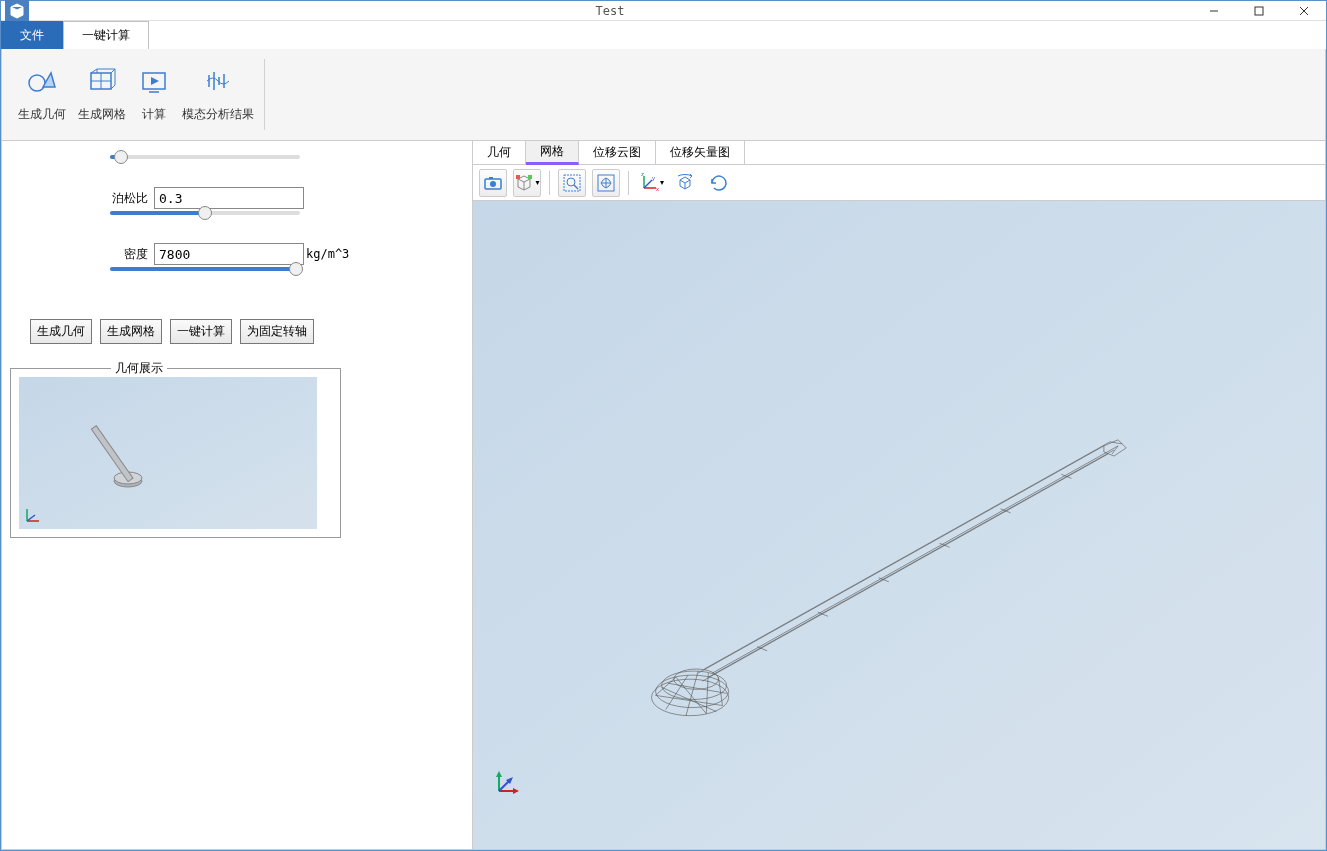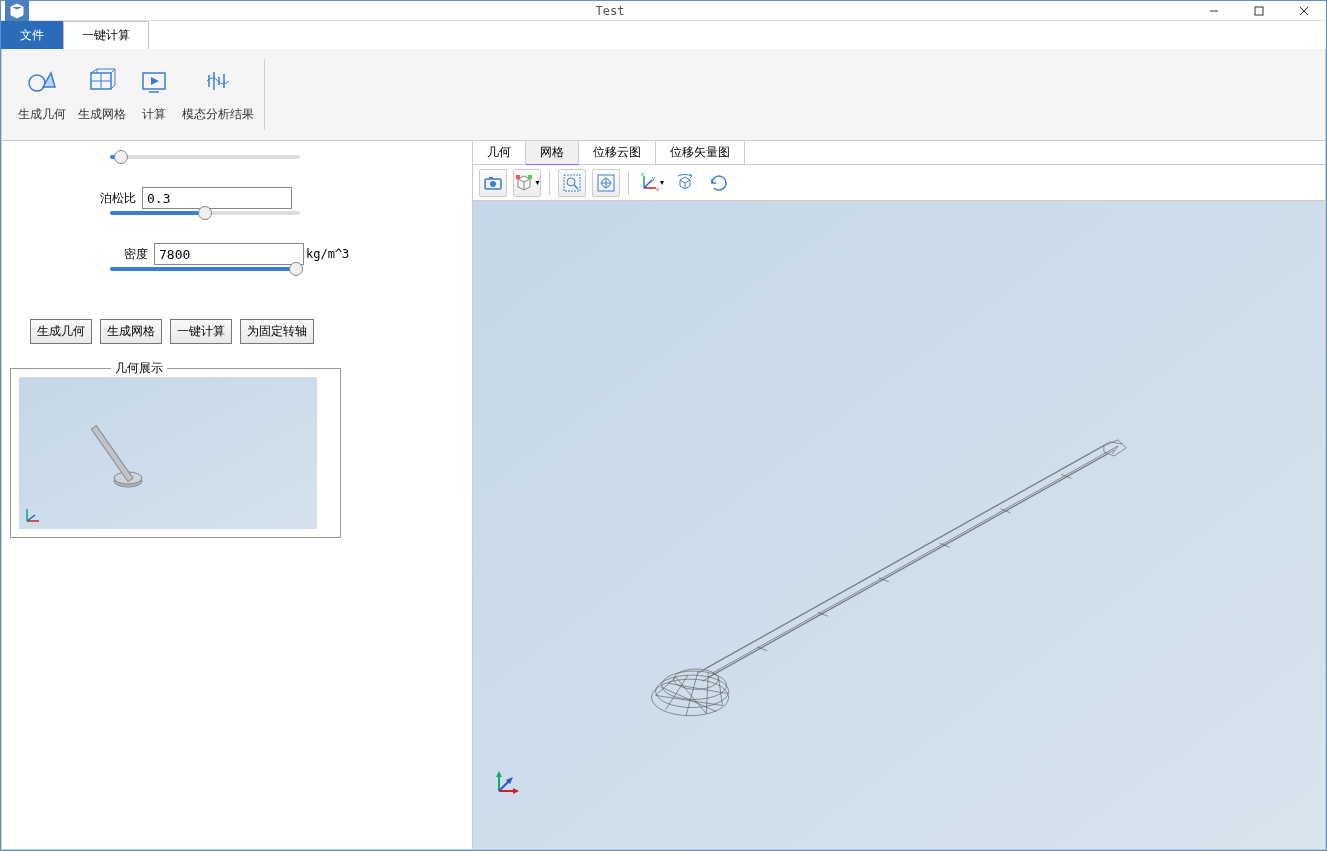--- a/index.html
+++ b/index.html
@@ -240,21 +240,21 @@
       padding: 3px 14px;
       border-right: 1px solid #ccc;
       font-size: 12px;
       font-family: "SimSun", sans-serif;
       cursor: pointer;
       display: flex;
       align-items: center;
     }
     .view-tab.active {
       background: #f0f0f0;
-      border-bottom: 1px solid #8b5cf6;
+      border-bottom: 3px solid #8b5cf6;
       margin-bottom: -1px;
     }
     .view-toolbar {
       height: 36px;
       display: flex;
       align-items: center;
       gap: 6px;
       padding: 0 6px;
       border-bottom: 1px solid #ccc;
       background: #fff;
@@ -375,21 +375,21 @@
         <div class="slider-row">
           <div class="slider-track">
             <div class="slider-fill" style="width:6%"></div>
             <div class="slider-thumb" style="left:6%"></div>
           </div>
         </div>
       </div>
 
       <div>
         <div class="param-row">
-          <span class="param-label" style="margin-left:0">泊松比</span>
+          <span class="param-label" style="margin-left:12px">泊松比</span>
           <input class="param-input" value="0.3" style="">
         </div>
         <div class="slider-row">
           <div class="slider-track">
             <div class="slider-fill" style="width:50%"></div>
             <div class="slider-thumb" style="left:50%"></div>
           </div>
         </div>
       </div>
 

